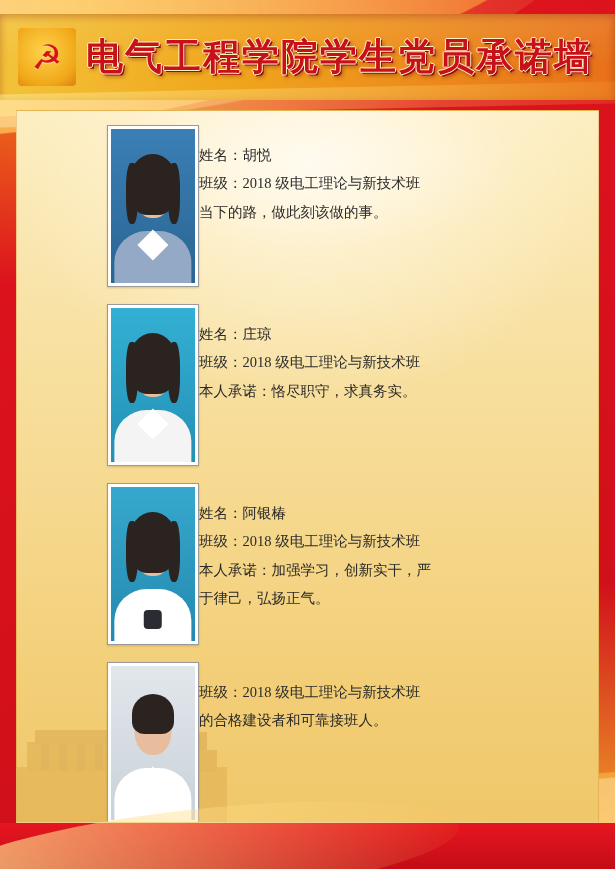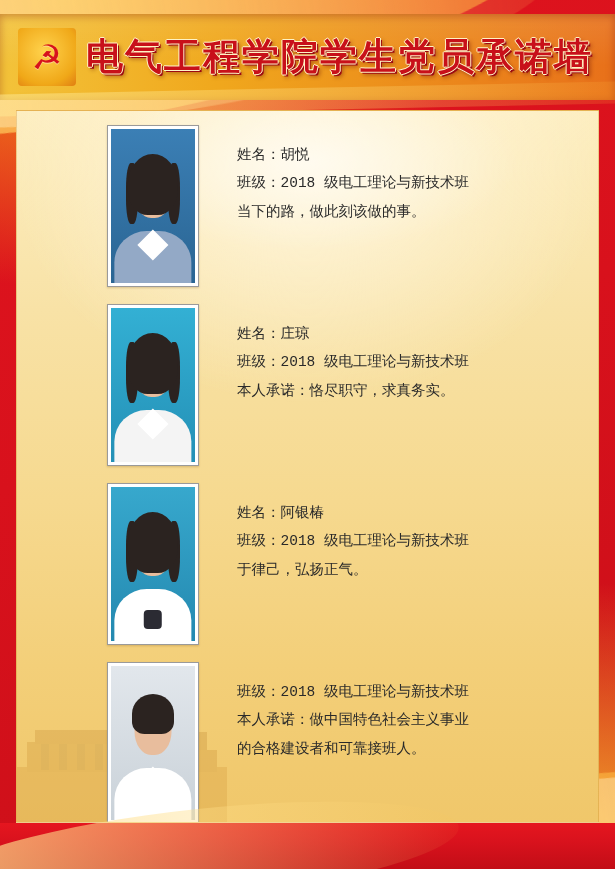--- a/index.html
+++ b/index.html
@@ -185,26 +185,25 @@
     position: absolute;
     left: 50%; bottom: 8%;
     width: 22%; height: 12%;
     transform: translateX(-50%);
     background: #2b2b33;
     border-radius: 4px;
   }
 
   .info {
     flex: 1 1 auto;
-    padding-left: 38px;
     padding-top: 16px;
     font-size: 14.5px;
     line-height: 1.95;
     color: #2a2a2a;
-    font-family: Liberation Mono, monospace;
+    font-family: Liberation Serif, serif;
   }
   .info .line { white-space: pre-wrap; }
 
   
   .footer-strip {
     position: absolute;
     left: 0; right: 0; bottom: 0;
     height: 46px;
     background: linear-gradient(0deg, #c20d16 0%, #d9121d 60%, #e5161f 100%);
   }
@@ -300,37 +299,37 @@
             <div class="hairside l"></div>
               <div class="hairside r"></div>
             <div class="head"></div>
             <div class="hair"></div>
             <div class="tie"></div>
           </div>
         </div>
         <div class="info">
           <div class="line">姓名：阿银椿</div>
           <div class="line">班级：2018 级电工理论与新技术班</div>
+          <div class="line">本人承诺：加强学习，创新实干，严</div>
           <div class="line">于律己，弘扬正气。</div>
         </div>
       </div>
 
       <div class="entry">
         <div class="photo-frame">
           <div class="photo">
             <div class="bg" style="background:linear-gradient(180deg,#e2e7ec,#c9d1d8)"></div>
             <div class="body" style="background:#ffffff"></div>
             <div class="head"></div>
             <div class="hair short"></div>
             <div class="collar"></div>
           </div>
         </div>
         <div class="info">
           <div class="line">班级：2018 级电工理论与新技术班</div>
-          <div class="line">本人承诺：做中国特色社会主义事业</div>
           <div class="line">的合格建设者和可靠接班人。</div>
         </div>
       </div>
 
     </div>
   </div>
 
   <div class="footer-strip"></div>
 </div>
 

